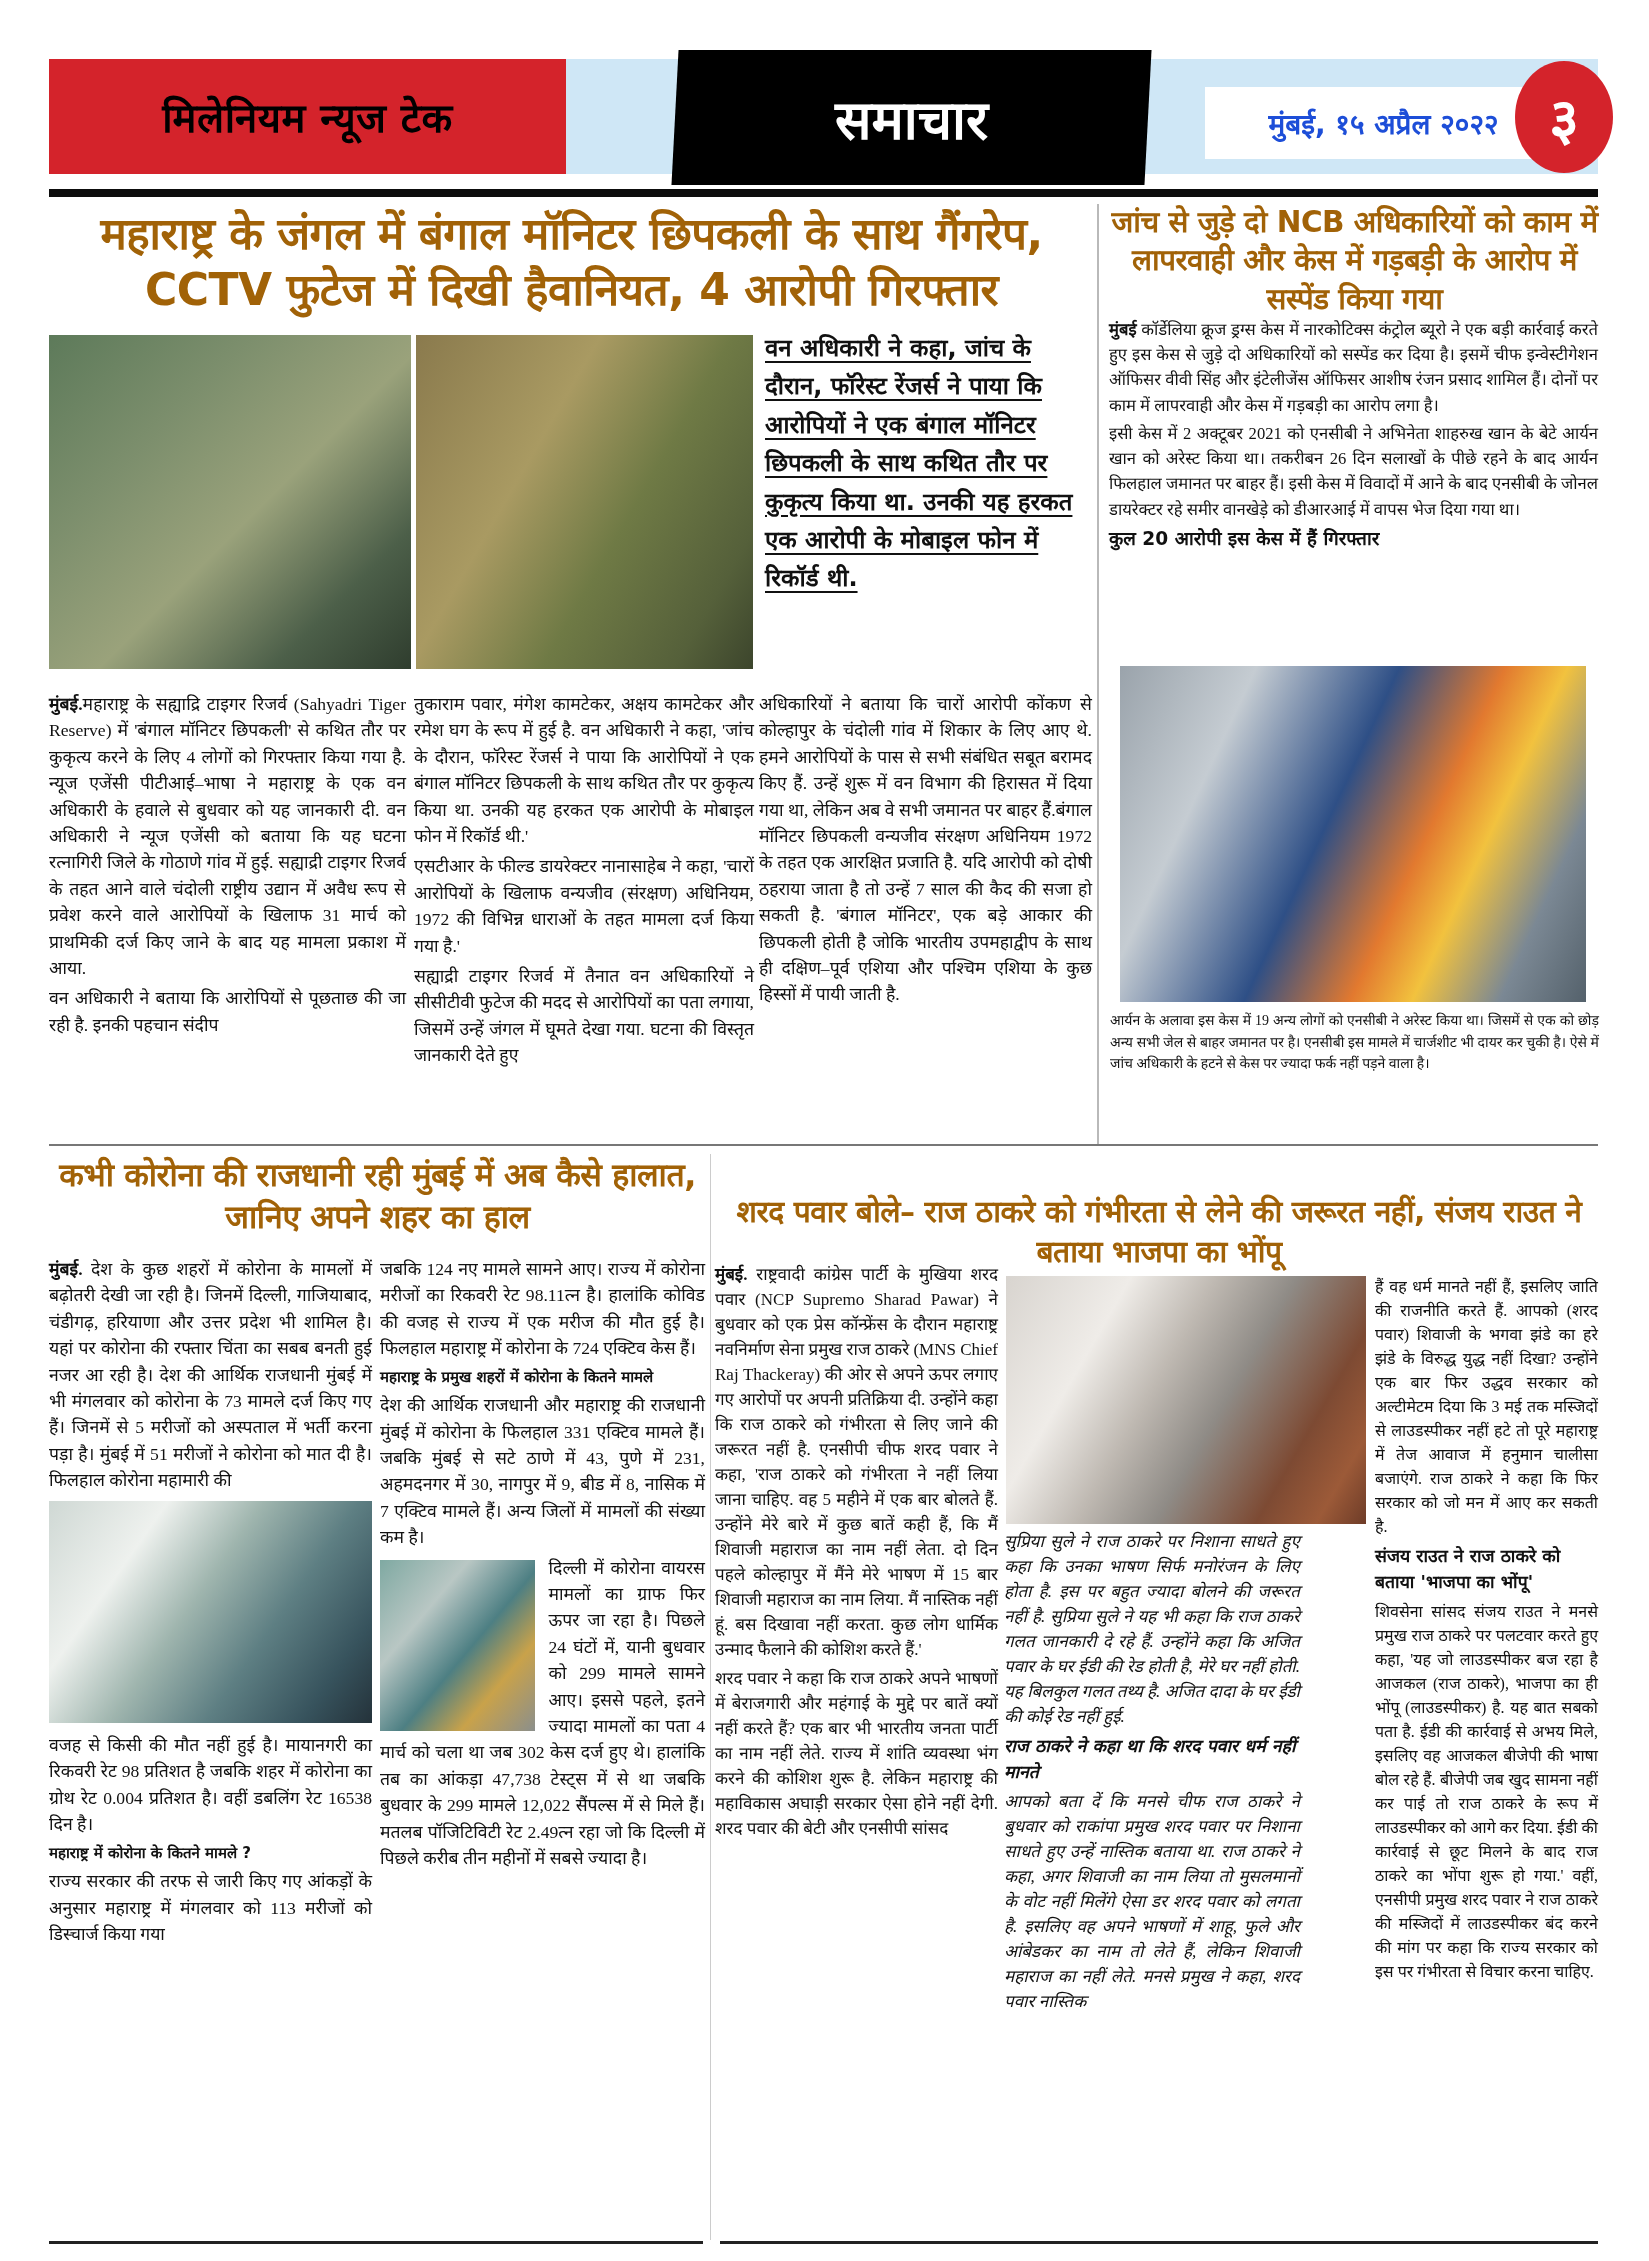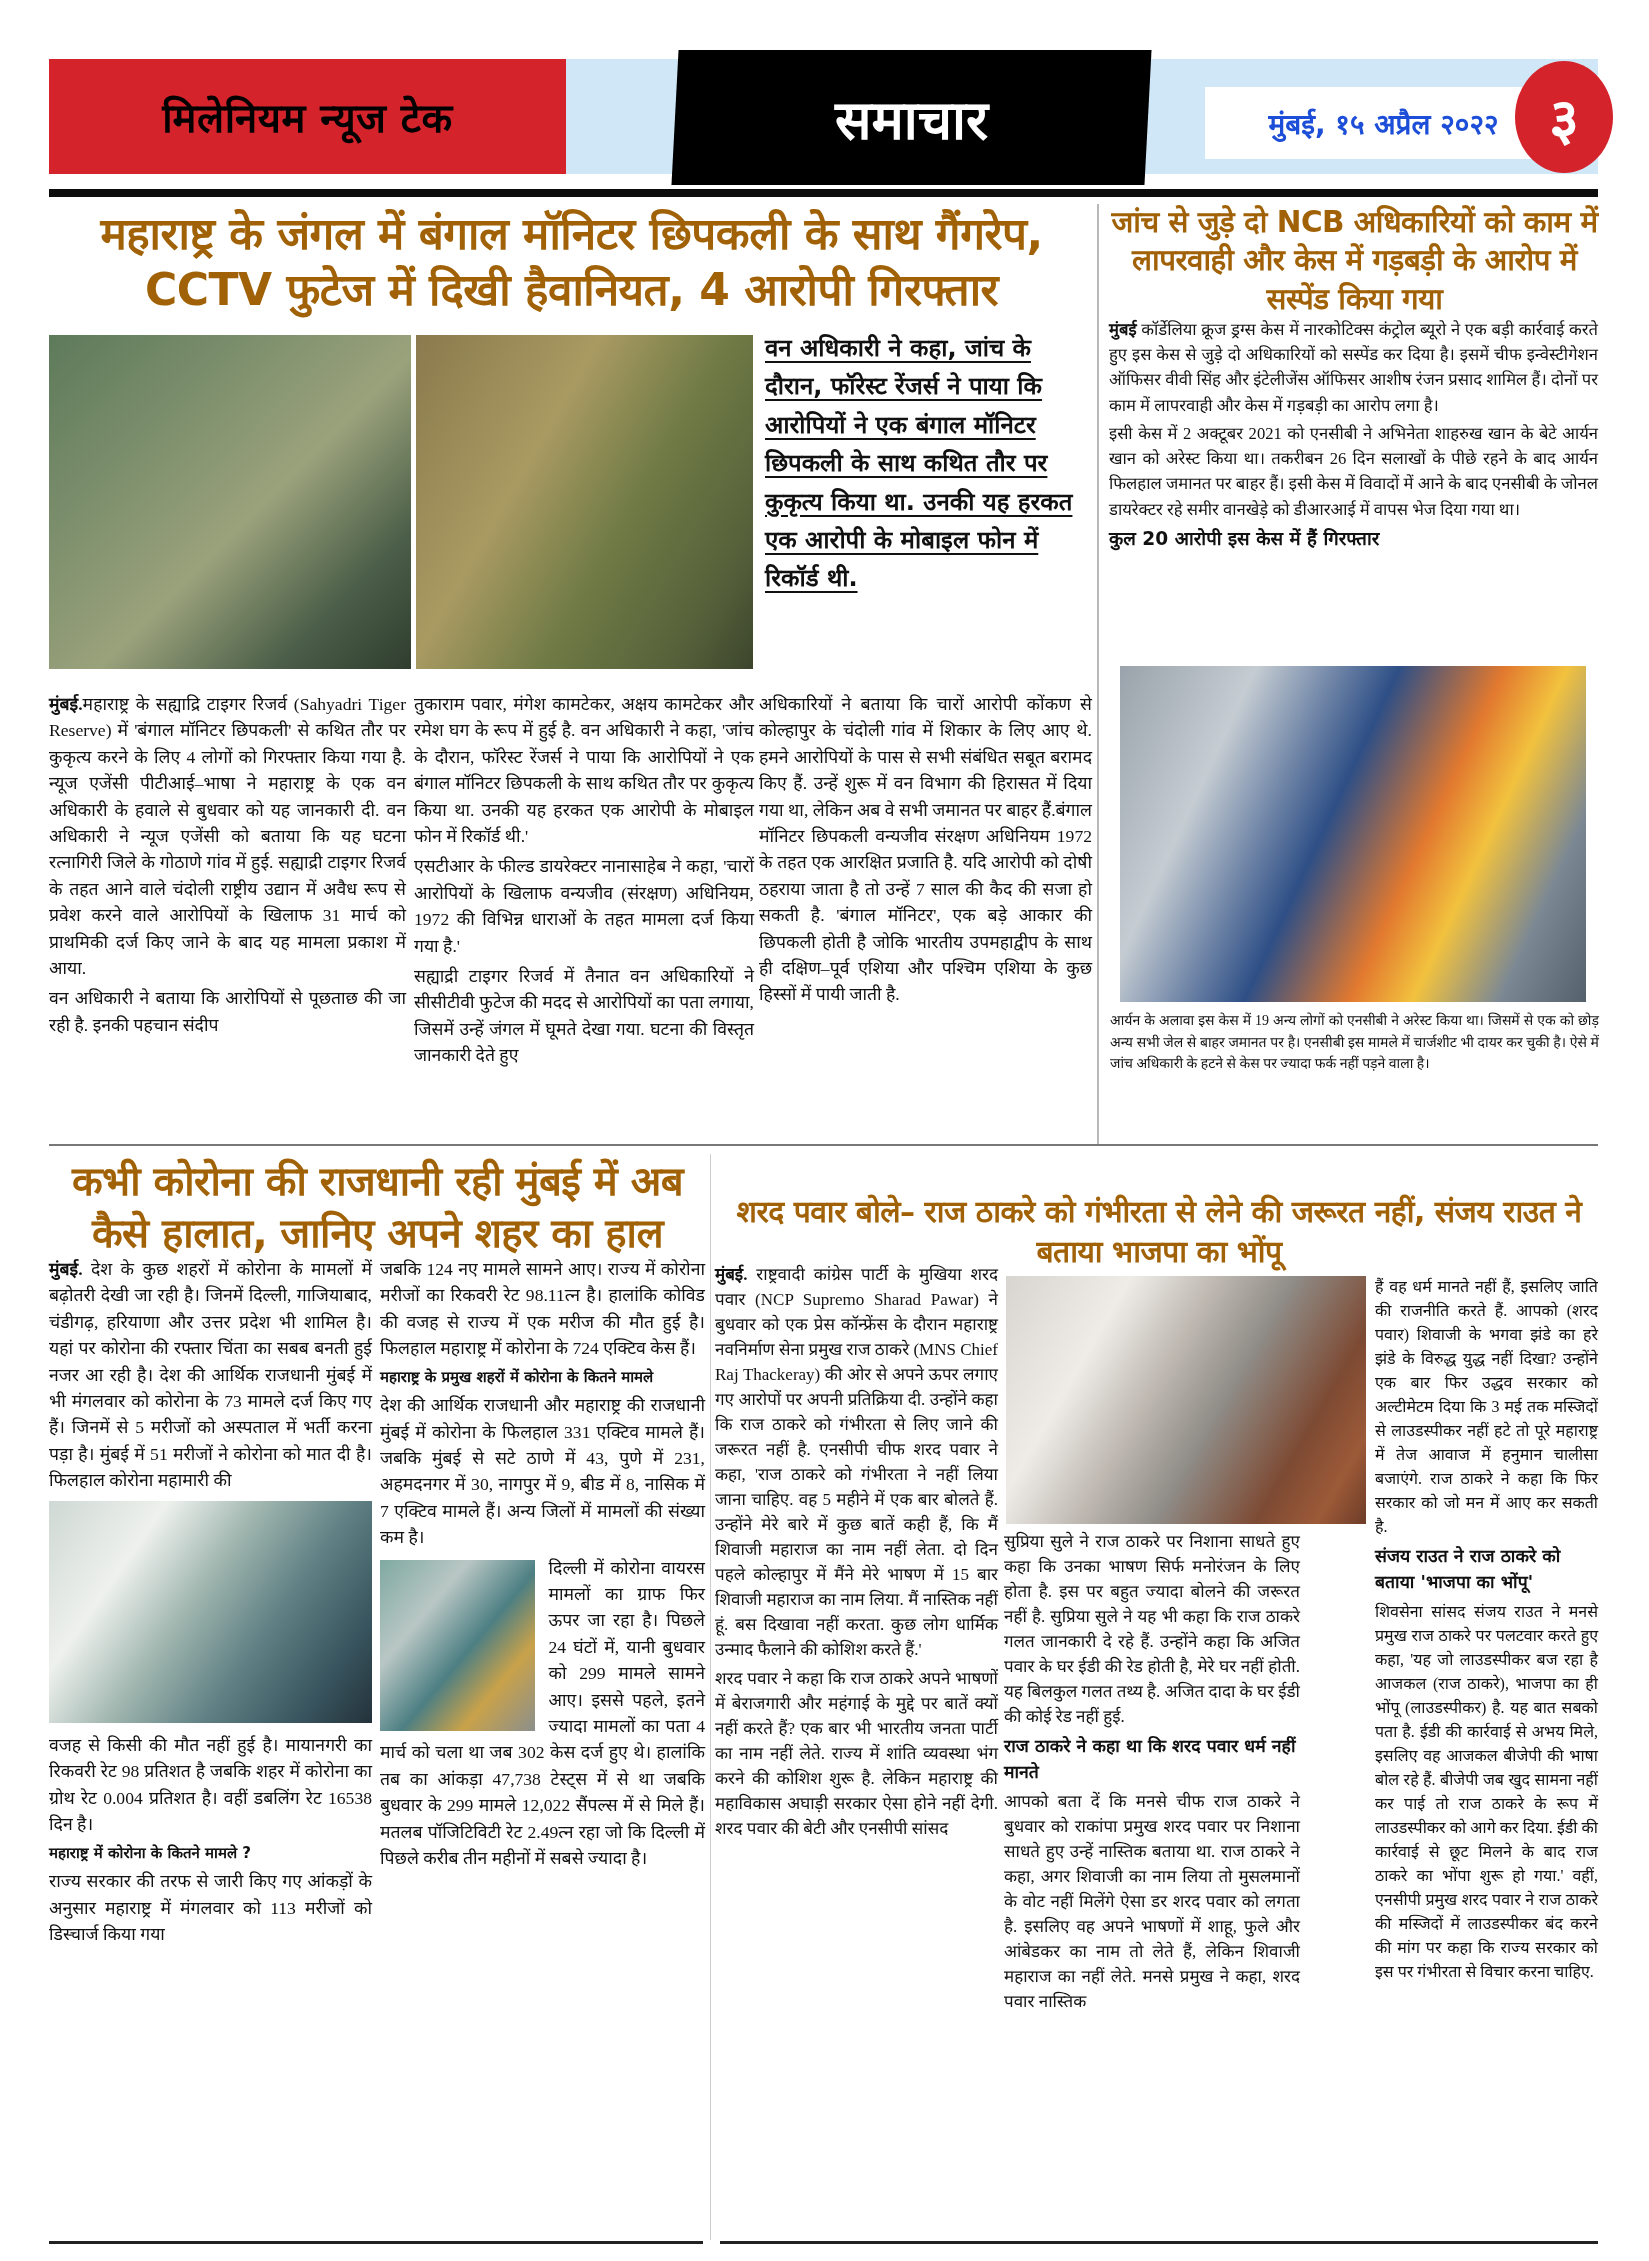--- a/index.html
+++ b/index.html
@@ -49,35 +49,35 @@
   .a2-body{position:absolute;left:1065px;top:317px;width:489px;font-size:16.6px;line-height:1.52;text-align:justify;margin-left:44px;}
   .a2-body p{margin:0 0 3.1px 0;}
   .a2-subhead{font-size:18.6px;margin-top:2.1px;}
   .a2-photo{position:absolute;left:1120px;top:666px;width:466px;height:336px;
     background:linear-gradient(115deg,#9aa3ab 0%,#c5ccd2 22%,#2e4f86 45%,#e2792f 62%,#f2c23e 72%,#7b8894 86%,#54616b 100%);}
   .a2-caption{position:absolute;left:1110px;top:1010px;width:489px;font-size:14px;line-height:1.55;text-align:justify;}
 
   .mid-rule{position:absolute;left:49px;top:1144px;width:1549px;height:2.1px;background:#777;}
 
   
-  .a3-headline{position:absolute;left:49px;top:1155px;width:657px;font-size:40px;line-height:1.3;}
+  .a3-headline{position:absolute;left:49px;top:1155px;width:657px;font-size:32px;line-height:1.3;}
   .a3-col1{left:49px;top:1256px;width:323px;font-size:17.6px;line-height:1.5;}
   .a3-photo{width:323px;height:222px;margin:7.2px 0 9.3px 0;
     background:linear-gradient(125deg,#cfd8d4 0%,#eef1ee 25%,#9fb5ae 45%,#5e7f83 65%,#37535d 85%,#24323a 100%);}
   .a3-subhead{font-size:15px;margin:5.2px 0 4.1px 0;}
   .a3-col2{left:380px;top:1256px;width:325px;font-size:17.6px;line-height:1.5;}
   .a3-photo-small{float:left;width:155px;height:171px;margin:5.2px 13.5px 5.2px 0;
     background:linear-gradient(130deg,#7fa9a2 0%,#b9c7c4 30%,#4d7f83 55%,#c9a24a 75%,#8b8f8c 100%);}
 
   
   .a4-headline{position:absolute;left:720px;top:1192px;width:878px;font-size:30px;line-height:1.32;}
   .a4-col1{left:715px;top:1263px;width:283px;font-size:17px;line-height:1.47;}
   .a4-photo{position:absolute;left:1006px;top:1276px;width:360px;height:248px;
     background:linear-gradient(120deg,#d8d4cf 0%,#efece8 25%,#bfb9b2 42%,#8f8b86 58%,#7d4a33 78%,#9c5a38 90%,#6e3c28 100%);}
-  .a4-col2{left:1004px;top:1530px;width:296px;font-size:17px;line-height:1.47;}
+  .a4-col2{left:1004px;top:1530px;width:296px;font-size:17px;line-height:1.47;font-style:italic;}
   .a4-col3{left:1375px;top:1263px;width:223px;font-size:16px;line-height:1.5;margin-top:12px;}
   .a4-subhead{font-size:17.6px;margin:4.1px 0 4.1px 0;}
   .v-rule-2{position:absolute;left:710px;top:1154px;width:1px;height:1086px;background:#cccccc;}
 
   .bottom-rule-left{position:absolute;left:49px;top:2241px;width:654px;height:2.6px;background:#222;}
   .bottom-rule-right{position:absolute;left:720px;top:2241px;width:878px;height:2.6px;background:#222;}
 </style>
 </head>
 <body>
 

